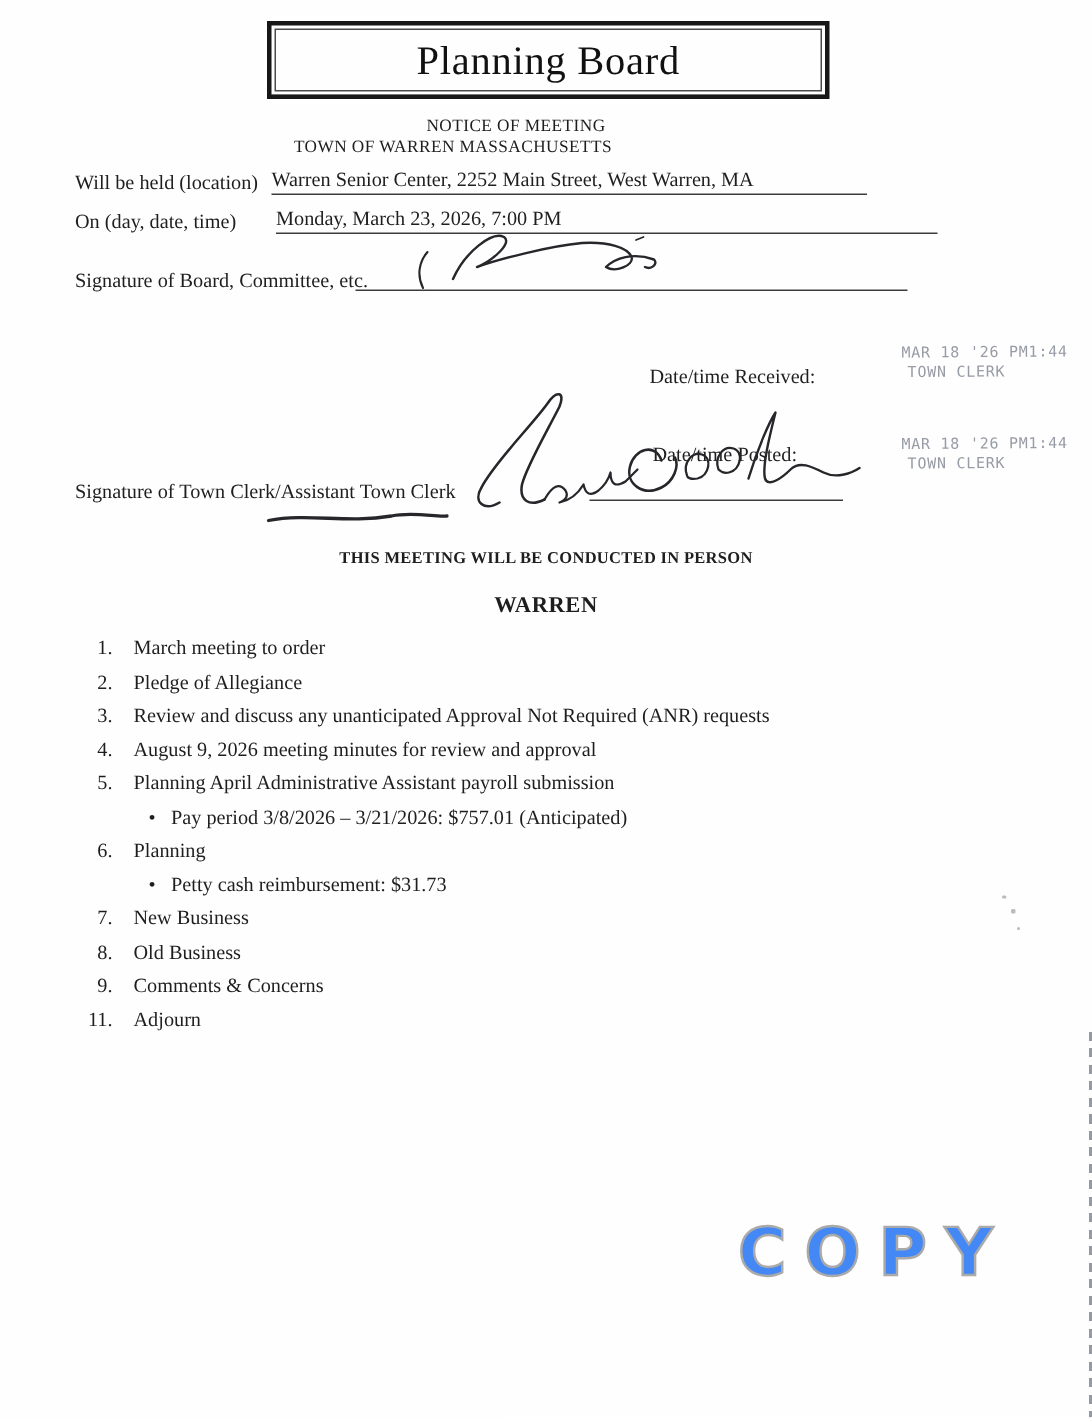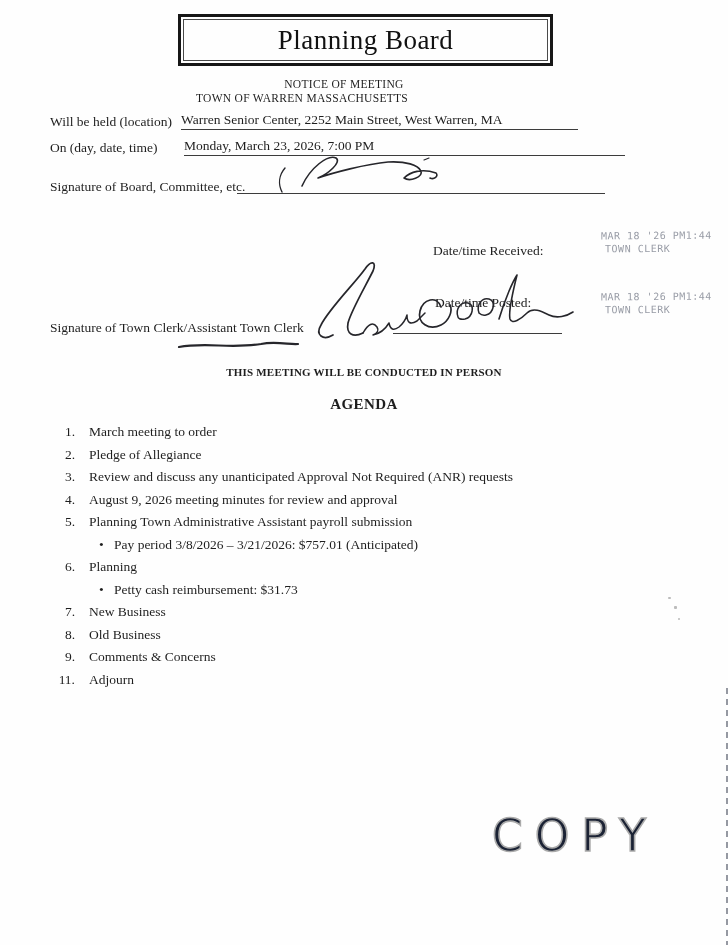--- a/index.html
+++ b/index.html
@@ -34,22 +34,22 @@
   .agenda{position:absolute;left:46px;top:424px;width:620px;}
   .arow{display:flex;align-items:flex-start;height:22.5px;font-size:13.5px;}
   .arow .num{width:29px;text-align:right;margin-right:14px;flex:0 0 auto;}
   .arow.sub{margin-left:53px;}
   .arow.sub .num{width:14px;text-align:left;margin-right:1px;}
   
   .ink{position:absolute;stroke:#26262b;fill:none;stroke-linecap:round;stroke-linejoin:round;}
   
   .copy-stamp{
     position:absolute;left:492px;top:810px;
-    font-family:"DejaVu Sans", sans-serif;font-weight:normal;font-size:44px;letter-spacing:12px;
-    color:#0f172a;-webkit-text-stroke:1.6px #a6a6a6;opacity:.95;
+    font-family:"DejaVu Sans", sans-serif;font-weight:bold;font-size:44px;letter-spacing:12px;
+    color:#3b82f6;-webkit-text-stroke:1.6px #a6a6a6;opacity:.95;
   }
   
   .edge-line{
     position:absolute;right:0;top:688px;width:2px;height:257px;
     background:repeating-linear-gradient(to bottom,#5d6270 0 6px,transparent 6px 11px);opacity:.65;
   }
   .speck{position:absolute;background:#7a7a7a;border-radius:1px;opacity:.5;}
 </style>
 </head>
 <body>
@@ -100,42 +100,42 @@
   <svg class="ink" style="left:303px;top:255px;" width="272" height="90" viewBox="0 0 272 90">
     <path d="M30,80 C20,86 12,80 18,70 C26,54 52,28 62,14 C68,5 74,6 70,16 C62,32 48,56 45,68 C43,79 50,83 60,78" stroke-width="1.7"></path>
     <path d="M60,78 q8,-14 14,-6 q3,5 -4,8 q10,-2 16,-12 q2,10 10,4 q6,-5 8,-12 q0,12 10,6 l8,-8" stroke-width="1.5"></path>
     <path d="M138,52 C134,40 120,44 117,56 C114,68 126,76 138,70 C146,66 150,56 147,50" stroke-width="1.7"></path>
     <path d="M155,62 C152,54 158,46 165,48 C172,50 170,62 162,64 C157,65 155,63 155,62" stroke-width="1.5"></path>
     <path d="M176,58 C173,50 179,42 186,44 C193,46 191,58 183,60 C179,61 177,59 176,58" stroke-width="1.5"></path>
     <path d="M196,64 C202,44 210,26 214,20 C210,36 205,56 207,64 C209,70 218,64 224,58 C230,52 238,56 246,60 C254,64 264,61 270,57" stroke-width="1.6"></path>
   </svg>
 
   <div class="conducted">THIS MEETING WILL BE CONDUCTED IN PERSON</div>
-  <div class="agenda-head">AGENDA</div>
+  <div class="agenda-head">WARREN</div>
 
   <div class="agenda">
     <div class="arow">
       <span class="num">1.</span>
       <span>March meeting to order</span>
     </div>
     <div class="arow">
       <span class="num">2.</span>
       <span>Pledge of Allegiance</span>
     </div>
     <div class="arow">
       <span class="num">3.</span>
       <span>Review and discuss any unanticipated Approval Not Required (ANR) requests</span>
     </div>
     <div class="arow">
       <span class="num">4.</span>
       <span>August 9, 2026 meeting minutes for review and approval</span>
     </div>
     <div class="arow">
       <span class="num">5.</span>
-      <span>Planning Town Administrative Assistant payroll submission</span>
+      <span>Planning April Administrative Assistant payroll submission</span>
     </div>
     <div class="arow sub">
       <span class="num">•</span>
       <span>Pay period 3/8/2026 – 3/21/2026: $757.01 (Anticipated)</span>
     </div>
     <div class="arow">
       <span class="num">6.</span>
       <span>Planning</span>
     </div>
     <div class="arow sub">

